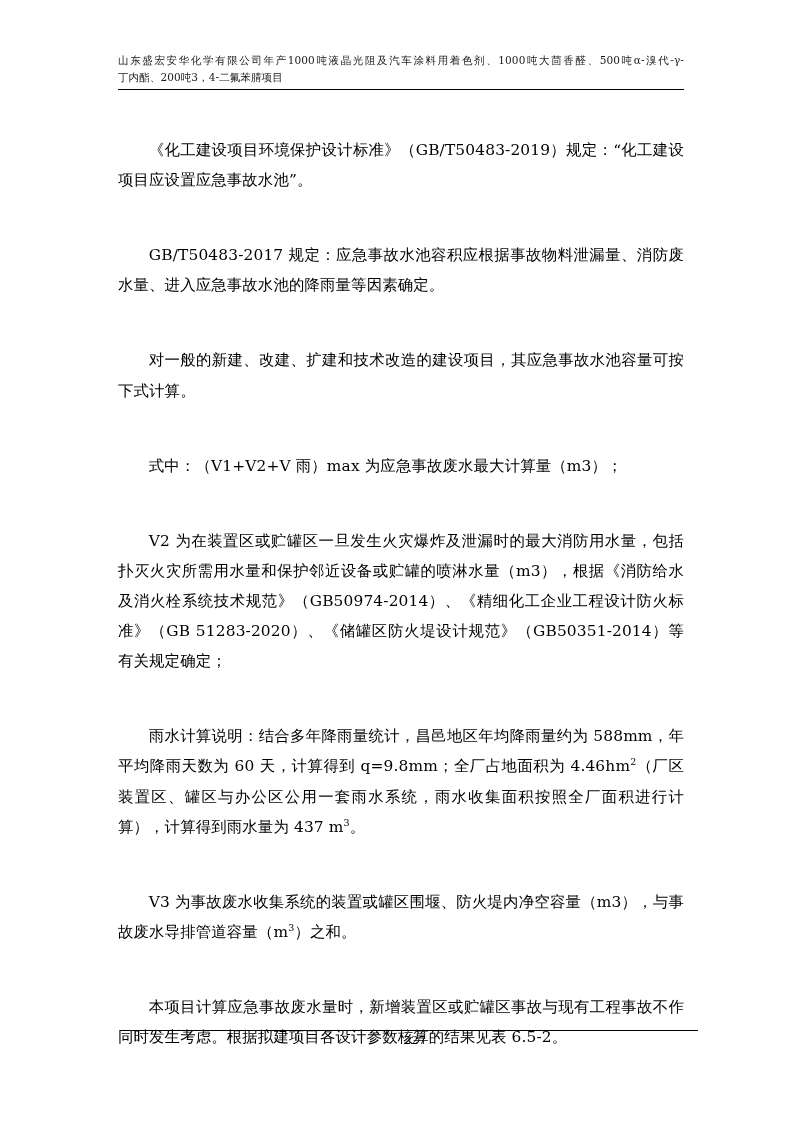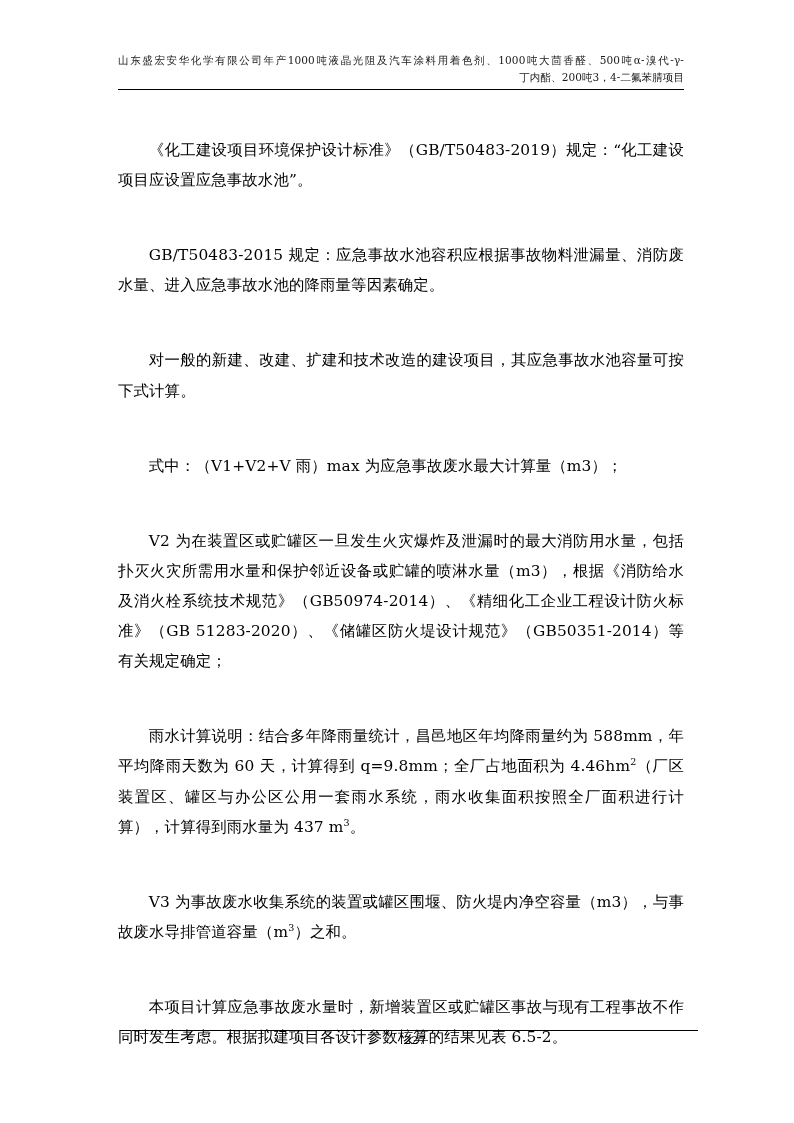--- a/index.html
+++ b/index.html
@@ -33,21 +33,21 @@
     text-align: center;
     letter-spacing: 0.1px;
     color: #1a1a1a;
   }
   .header-line-1 {
     text-align: justify;
     text-align-last: justify;
     white-space: nowrap;
   }
   .header-line-2 {
-    text-align: right;
+    text-align: left;
   }
   .header-rule {
     border: 0;
     border-top: 1.6px solid #000;
     margin: 3px 0 0 0;
     width: 100%;
   }
 
   
   .body-area {
@@ -131,21 +131,21 @@
       <div class="header-line-1">山东盛宏安华化学有限公司年产1000吨液晶光阻及汽车涂料用着色剂、1000吨大茴香醛、500吨α-溴代-γ-</div>
       <div class="header-line-2">丁内酯、200吨3，4-二氟苯腈项目</div>
     </div>
     <hr class="header-rule">
 
     <div class="body-area">
 
       <p class="para indent">《化工建设项目环境保护设计标准》（GB/T50483-2019）规定：“化工建设项目应设置应急事故水池”。</p>
 
 
-      <p class="para indent">GB/T50483-2015 规定：应急事故水池容积应根据事故物料泄漏量、消防废水量、进入应急事故水池的降雨量等因素确定。</p>
+      <p class="para indent">GB/T50483-2017 规定：应急事故水池容积应根据事故物料泄漏量、消防废水量、进入应急事故水池的降雨量等因素确定。</p>
 
       <p class="para indent">对一般的新建、改建、扩建和技术改造的建设项目，其应急事故水池容量可按下式计算。</p>
 
 
       <p class="para indent">式中：（V1+V2+V 雨）max 为应急事故废水最大计算量（m3）；</p>
 
 
       <p class="para indent">V2 为在装置区或贮罐区一旦发生火灾爆炸及泄漏时的最大消防用水量，包括扑灭火灾所需用水量和保护邻近设备或贮罐的喷淋水量（m3），根据《消防给水及消火栓系统技术规范》（GB50974-2014）、《精细化工企业工程设计防火标准》（GB 51283-2020）、《储罐区防火堤设计规范》（GB50351-2014）等有关规定确定；</p>
 
 

